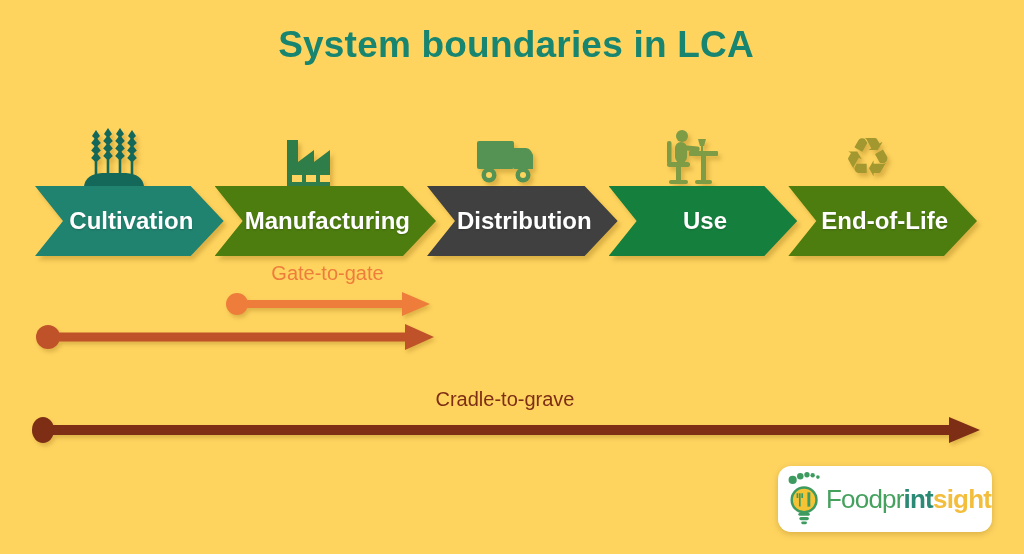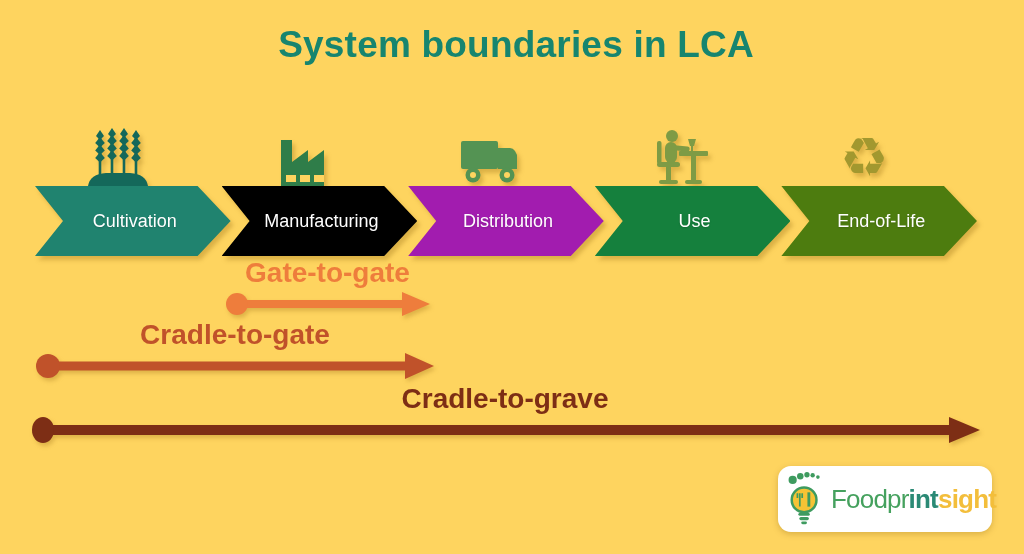--- a/index.html
+++ b/index.html
@@ -23,36 +23,36 @@
     padding-right:30px;
   }
   .stage-icon svg{ display:block; fill:currentColor; }
   .glyph-recycle{ font-family:"DejaVu Sans", sans-serif; font-size:54px; line-height:56px; }
   .chevron{
     height:70px; display:flex; align-items:center; justify-content:center;
     padding-left:30px; padding-right:26px;
     clip-path:polygon(0 0, calc(100% - 33px) 0, 100% 50%, calc(100% - 33px) 100%, 0 100%, 28px 50%);
   }
   .stage-label{
-    color:#ffffff; font-weight:normal; font-size:18px; white-space:nowrap;
+    color:#ffffff; font-weight:bold; font-size:24px; white-space:nowrap;
     text-shadow:0 1px 2px rgba(0,0,0,0.18);
   }
   .win{ fill:var(--bg); }
   
   .boundary{ position:absolute; display:flex; flex-direction:column; align-items:center; }
-  .b-label{ font-size:28px; font-weight:bold; line-height:26px; margin-bottom:3px; white-space:nowrap; }
+  .b-label{ font-size:20px; font-weight:normal; line-height:26px; margin-bottom:3px; white-space:nowrap; }
   .boundary svg{ display:block; filter:drop-shadow(2px 3px 2px rgba(140,95,10,0.28)); }
   #boundary-1{ left:225px; top:260px; width:205px; }
   #boundary-2{ left:36px;  top:322px; width:398px; }
   #boundary-3{ left:30px;  top:386px; width:950px; }
   
   .logo{
     position:absolute; left:778px; top:466px; width:214px; height:66px;
     background:#ffffff; border-radius:13px; box-sizing:border-box;
-    display:flex; align-items:center; gap:5px; padding:0 8px 0 8px;
+    display:flex; align-items:center; padding:0 8px 0 8px;
     box-shadow:0 2px 6px rgba(120,80,0,0.28);
   }
   .logo-bulb svg{ display:block; }
   .logo-text{ font-size:26px; letter-spacing:-0.8px; white-space:nowrap; }
   .lp1{ font-weight:normal; }
   .lp2,.lp3{ font-weight:bold; }
 </style>
 </head>
 <body>
 
@@ -88,37 +88,37 @@
 
     <div class="stage">
       <div class="stage-icon" style="color: rgb(47, 125, 73);">
         <svg width="60" height="50" viewBox="0 0 60 50">
           <path d="M7 50 L7 4 L18 4 L18 26 L34 14 L34 26 L50 14 L50 50 Z"></path>
           <rect class="win" x="12" y="39" width="10" height="7"></rect>
           <rect class="win" x="26" y="39" width="10" height="7"></rect>
           <rect class="win" x="40" y="39" width="10" height="7"></rect>
         </svg>
       </div>
-      <div class="chevron" style="background-color: #000000;">
+      <div class="chevron" style="background-color: #4d7c0f;">
         <span class="stage-label">Manufacturing</span>
       </div>
     </div>
 
     <div class="stage">
       <div class="stage-icon" style="color: rgb(84, 147, 83);">
         <svg width="66" height="52" viewBox="0 0 66 52">
           <rect x="3" y="7" width="37" height="28" rx="2"></rect>
           <path d="M40 14 L52 14 Q55 14 57 17 L59 21 L59 35 L40 35 Z"></path>
           <circle cx="15" cy="41" r="7.5"></circle>
           <circle class="win" cx="15" cy="41" r="3"></circle>
           <circle cx="49" cy="41" r="7.5"></circle>
           <circle class="win" cx="49" cy="41" r="3"></circle>
         </svg>
       </div>
-      <div class="chevron" style="background-color: #a21caf;">
+      <div class="chevron" style="background-color: #404040;">
         <span class="stage-label">Distribution</span>
       </div>
     </div>
 
     <div class="stage">
       <div class="stage-icon" style="color: rgb(126, 155, 69);">
         <svg width="64" height="58" viewBox="0 0 64 58">
           <circle cx="26" cy="8" r="6"></circle>
           <rect x="19" y="14" width="12" height="21" rx="6"></rect>
           <rect x="26" y="17" width="18" height="5" rx="2.5" transform="rotate(6 26 17)"></rect>
@@ -152,21 +152,20 @@
   <div class="boundary" id="boundary-1" style="color: rgb(238, 125, 60);">
     <div class="b-label">Gate-to-gate</div>
     <svg width="205" height="30" viewBox="0 0 205 30">
       <line x1="12" y1="15" x2="180" y2="15" stroke="currentColor" stroke-width="8"></line>
       <circle cx="12" cy="15" r="11" fill="currentColor"></circle>
       <polygon points="177,3 205,15 177,27" fill="currentColor"></polygon>
     </svg>
   </div>
 
   <div class="boundary" id="boundary-2" style="color: rgb(192, 82, 42);">
-    <div class="b-label">Cradle-to-gate</div>
     <svg width="398" height="30" viewBox="0 0 398 30">
       <line x1="12" y1="15" x2="372" y2="15" stroke="currentColor" stroke-width="9"></line>
       <circle cx="12" cy="15" r="12" fill="currentColor"></circle>
       <polygon points="369,2 398,15 369,28" fill="currentColor"></polygon>
     </svg>
   </div>
 
   <div class="boundary" id="boundary-3" style="color: rgb(125, 46, 21); align-items: center;">
     <div class="b-label">Cradle-to-grave</div>
     <svg width="950" height="30" viewBox="0 0 950 30">

